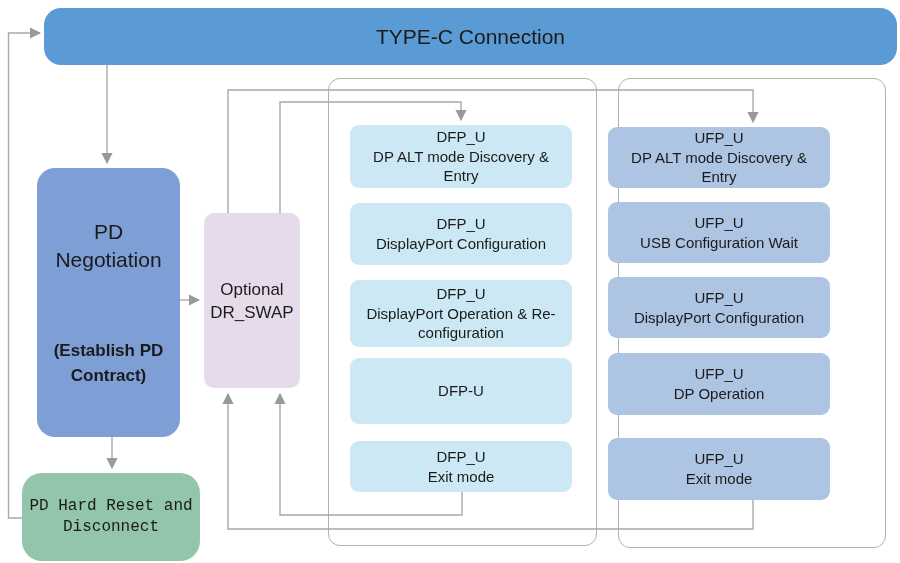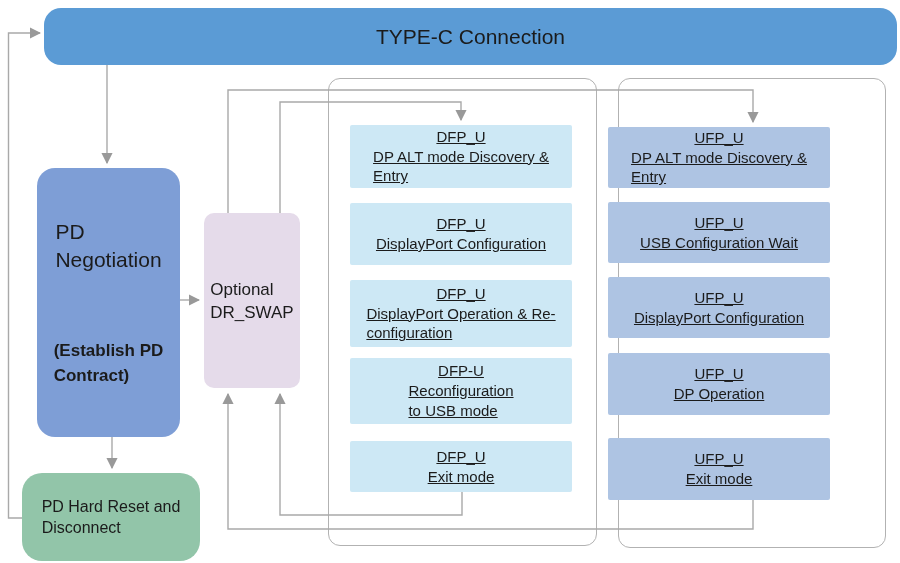--- a/index.html
+++ b/index.html
@@ -12,35 +12,35 @@
     --container-border:#b2b2b2;
     --line:#a9a9a9;
     --arrow:#999999;
     --text:#1b1b1b;
   }
   html,body{margin:0;padding:0;background:#ffffff;}
   body{font-family:"Liberation Sans","DejaVu Sans",sans-serif;color:var(--text);}
   .stage{position:relative;width:900px;height:563px;background:#ffffff;overflow:hidden;}
   .connectors{position:absolute;left:0;top:0;width:900px;height:563px;z-index:2;}
   .node{position:absolute;display:flex;flex-direction:column;align-items:center;justify-content:center;
-        white-space:pre-line;z-index:3;box-sizing:border-box;}
+        text-align:center;white-space:pre-line;z-index:3;box-sizing:border-box;}
   .container-frame{position:absolute;border:1.4px solid var(--container-border);border-radius:12px;
         background:transparent;z-index:1;box-sizing:border-box;}
 
   .typec{left:44px;top:8px;width:853px;height:57px;border-radius:17px;background:var(--typec-fill);
          font-size:21px;}
   .pdneg{left:37px;top:168px;width:143px;height:269px;border-radius:18px;background:var(--pdneg-fill);gap:44px;}
   .pdneg .title{font-size:21px;line-height:28px;white-space:pre-line;}
   .pdneg .subtitle{font-size:17px;line-height:25px;margin-top:20px;white-space:pre-line;font-weight:bold;}
   .hardreset{left:22px;top:473px;width:178px;height:88px;border-radius:20px;background:var(--green-fill);
-         font-size:16px;line-height:21px;}
+         font-size:16px;line-height:21px;font-family:Liberation Mono, monospace;}
   .drswap{left:204px;top:213px;width:96px;height:175px;border-radius:10px;background:var(--lilac-fill);
          font-size:17px;line-height:23px;}
 
-  .statebox{width:222px;border-radius:2px;font-size:15px;line-height:1.32;padding:20px 6px;text-decoration:underline;}
+  .statebox{width:222px;border-radius:9px;font-size:15px;line-height:1.32;padding:20px 6px;}
   .statebox.dfp{left:350px;background:var(--dfp-fill);}
   .statebox.ufp{left:608px;background:var(--ufp-fill);}
 
   .dfp-1{top:125px;height:63px;}
   .dfp-2{top:203px;height:62px;}
   .dfp-3{top:280px;height:67px;}
   .dfp-4{top:358px;height:66px;}
   .dfp-5{top:441px;height:51px;}
   .ufp-1{top:127px;height:61px;}
   .ufp-2{top:202px;height:61px;}
@@ -107,22 +107,20 @@
     <span>DFP_U</span>
     <span>DisplayPort Configuration</span>
   </div>
   <div class="node statebox dfp dfp-3">
     <span>DFP_U</span>
     <span>DisplayPort Operation &amp; Re-
 configuration</span>
   </div>
   <div class="node statebox dfp dfp-4">
     <span>DFP-U</span>
-    <span>Reconfiguration
-to USB mode</span>
   </div>
   <div class="node statebox dfp dfp-5">
     <span>DFP_U</span>
     <span>Exit mode</span>
   </div>
 
   <div class="node statebox ufp ufp-1">
     <span>UFP_U</span>
     <span>DP ALT mode Discovery &amp;
 Entry</span>

